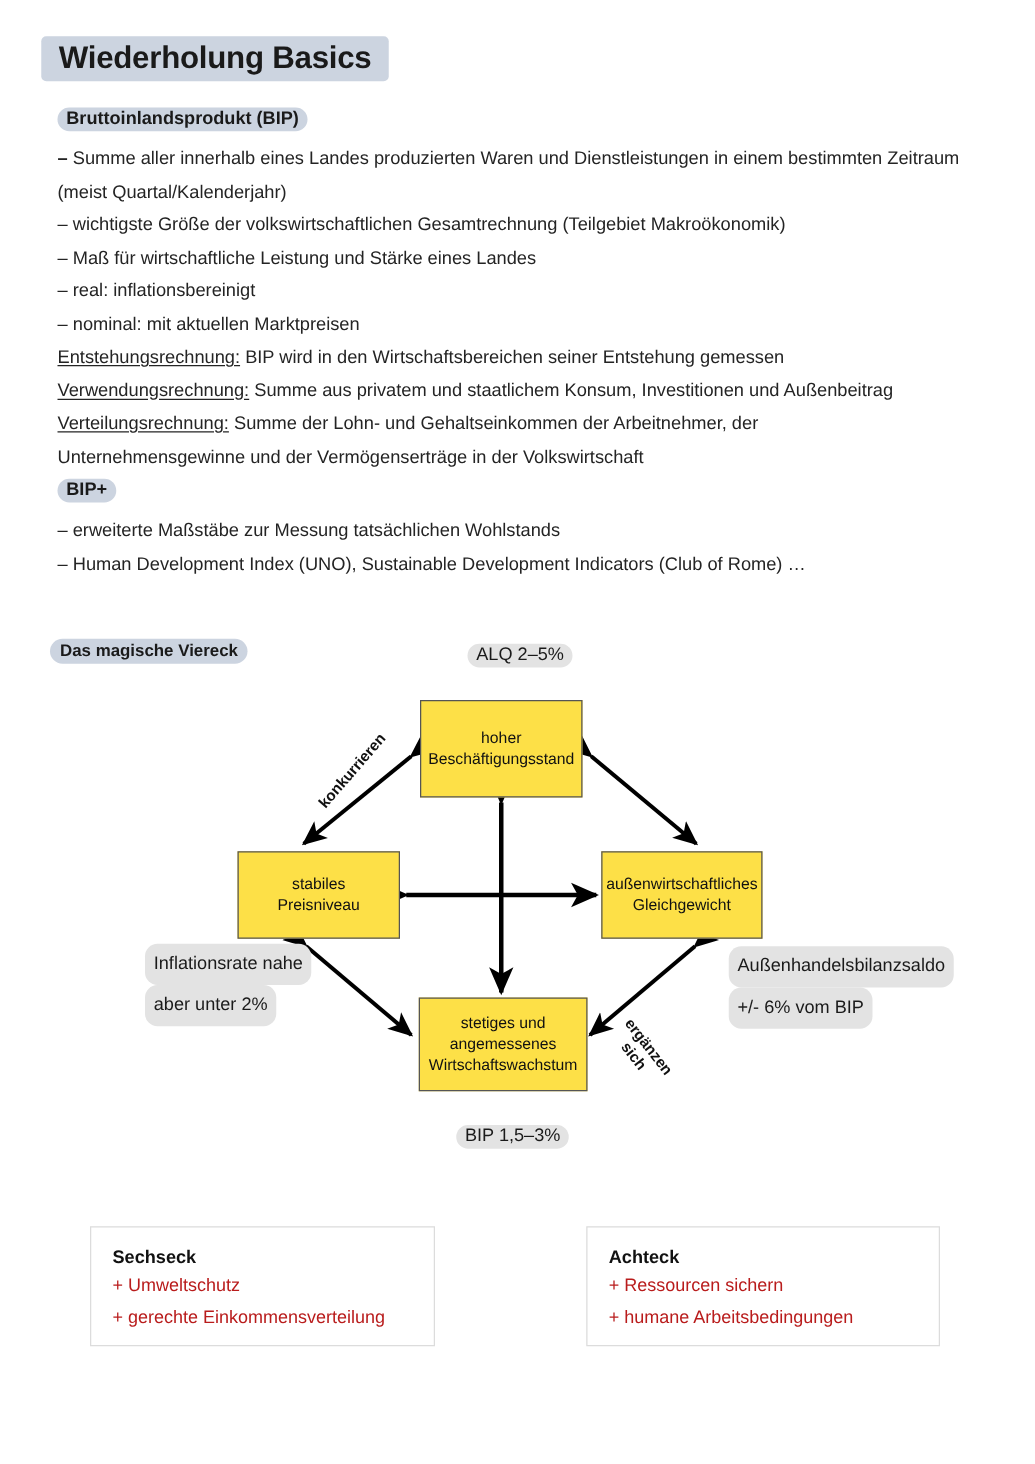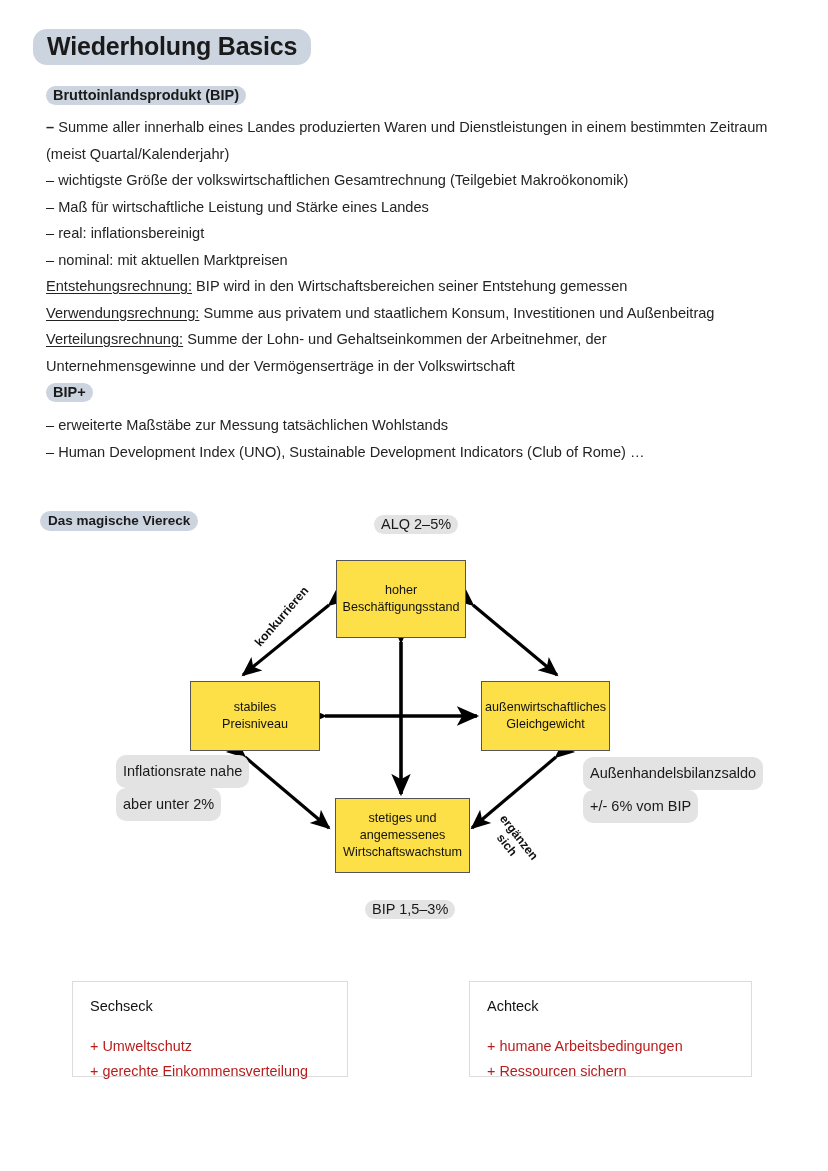--- a/index.html
+++ b/index.html
@@ -33,21 +33,21 @@
   
   #page-title {
     position: absolute;
     left: 33px;
     top: 29px;
     font-size: 25px;
     font-weight: bold;
     letter-spacing: -0.2px;
   }
   #page-title .hl-blue {
-    border-radius: 14px;
+    border-radius: 4px;
     padding: 3px 14px 4px 14px;
   }
 
   
   #bip-section {
     position: absolute;
     left: 46px;
     top: 86px;
     width: 740px;
   }
@@ -156,22 +156,22 @@
     position: absolute;
     border: 1px solid #dcdcdc;
     background: #ffffff;
     box-sizing: border-box;
     padding: 16px 17px 14px 17px;
   }
   #note-sechseck { left: 72px; top: 981px; width: 276px; height: 96px; }
   #note-achteck  { left: 469px; top: 981px; width: 283px; height: 96px; }
   .note-title {
     font-size: 14.5px;
-    font-weight: normal;
-    margin-bottom: 20px;
+    font-weight: bold;
+    margin-bottom: 3px;
     color: #111111;
   }
   .note-line {
     font-size: 14.4px;
     line-height: 25px;
     color: #b91c1c;
     white-space: nowrap;
   }
 </style>
 </head>
@@ -306,15 +306,15 @@
 </div>
 
 <div class="note-box" id="note-sechseck">
   <div class="note-title">Sechseck</div>
   <div class="note-line">+ Umweltschutz</div>
   <div class="note-line">+ gerechte Einkommensverteilung</div>
 </div>
 
 <div class="note-box" id="note-achteck">
   <div class="note-title">Achteck</div>
+  <div class="note-line">+ Ressourcen sichern</div>
   <div class="note-line">+ humane Arbeitsbedingungen</div>
-  <div class="note-line">+ Ressourcen sichern</div>
 </div>
 
 </body></html>

